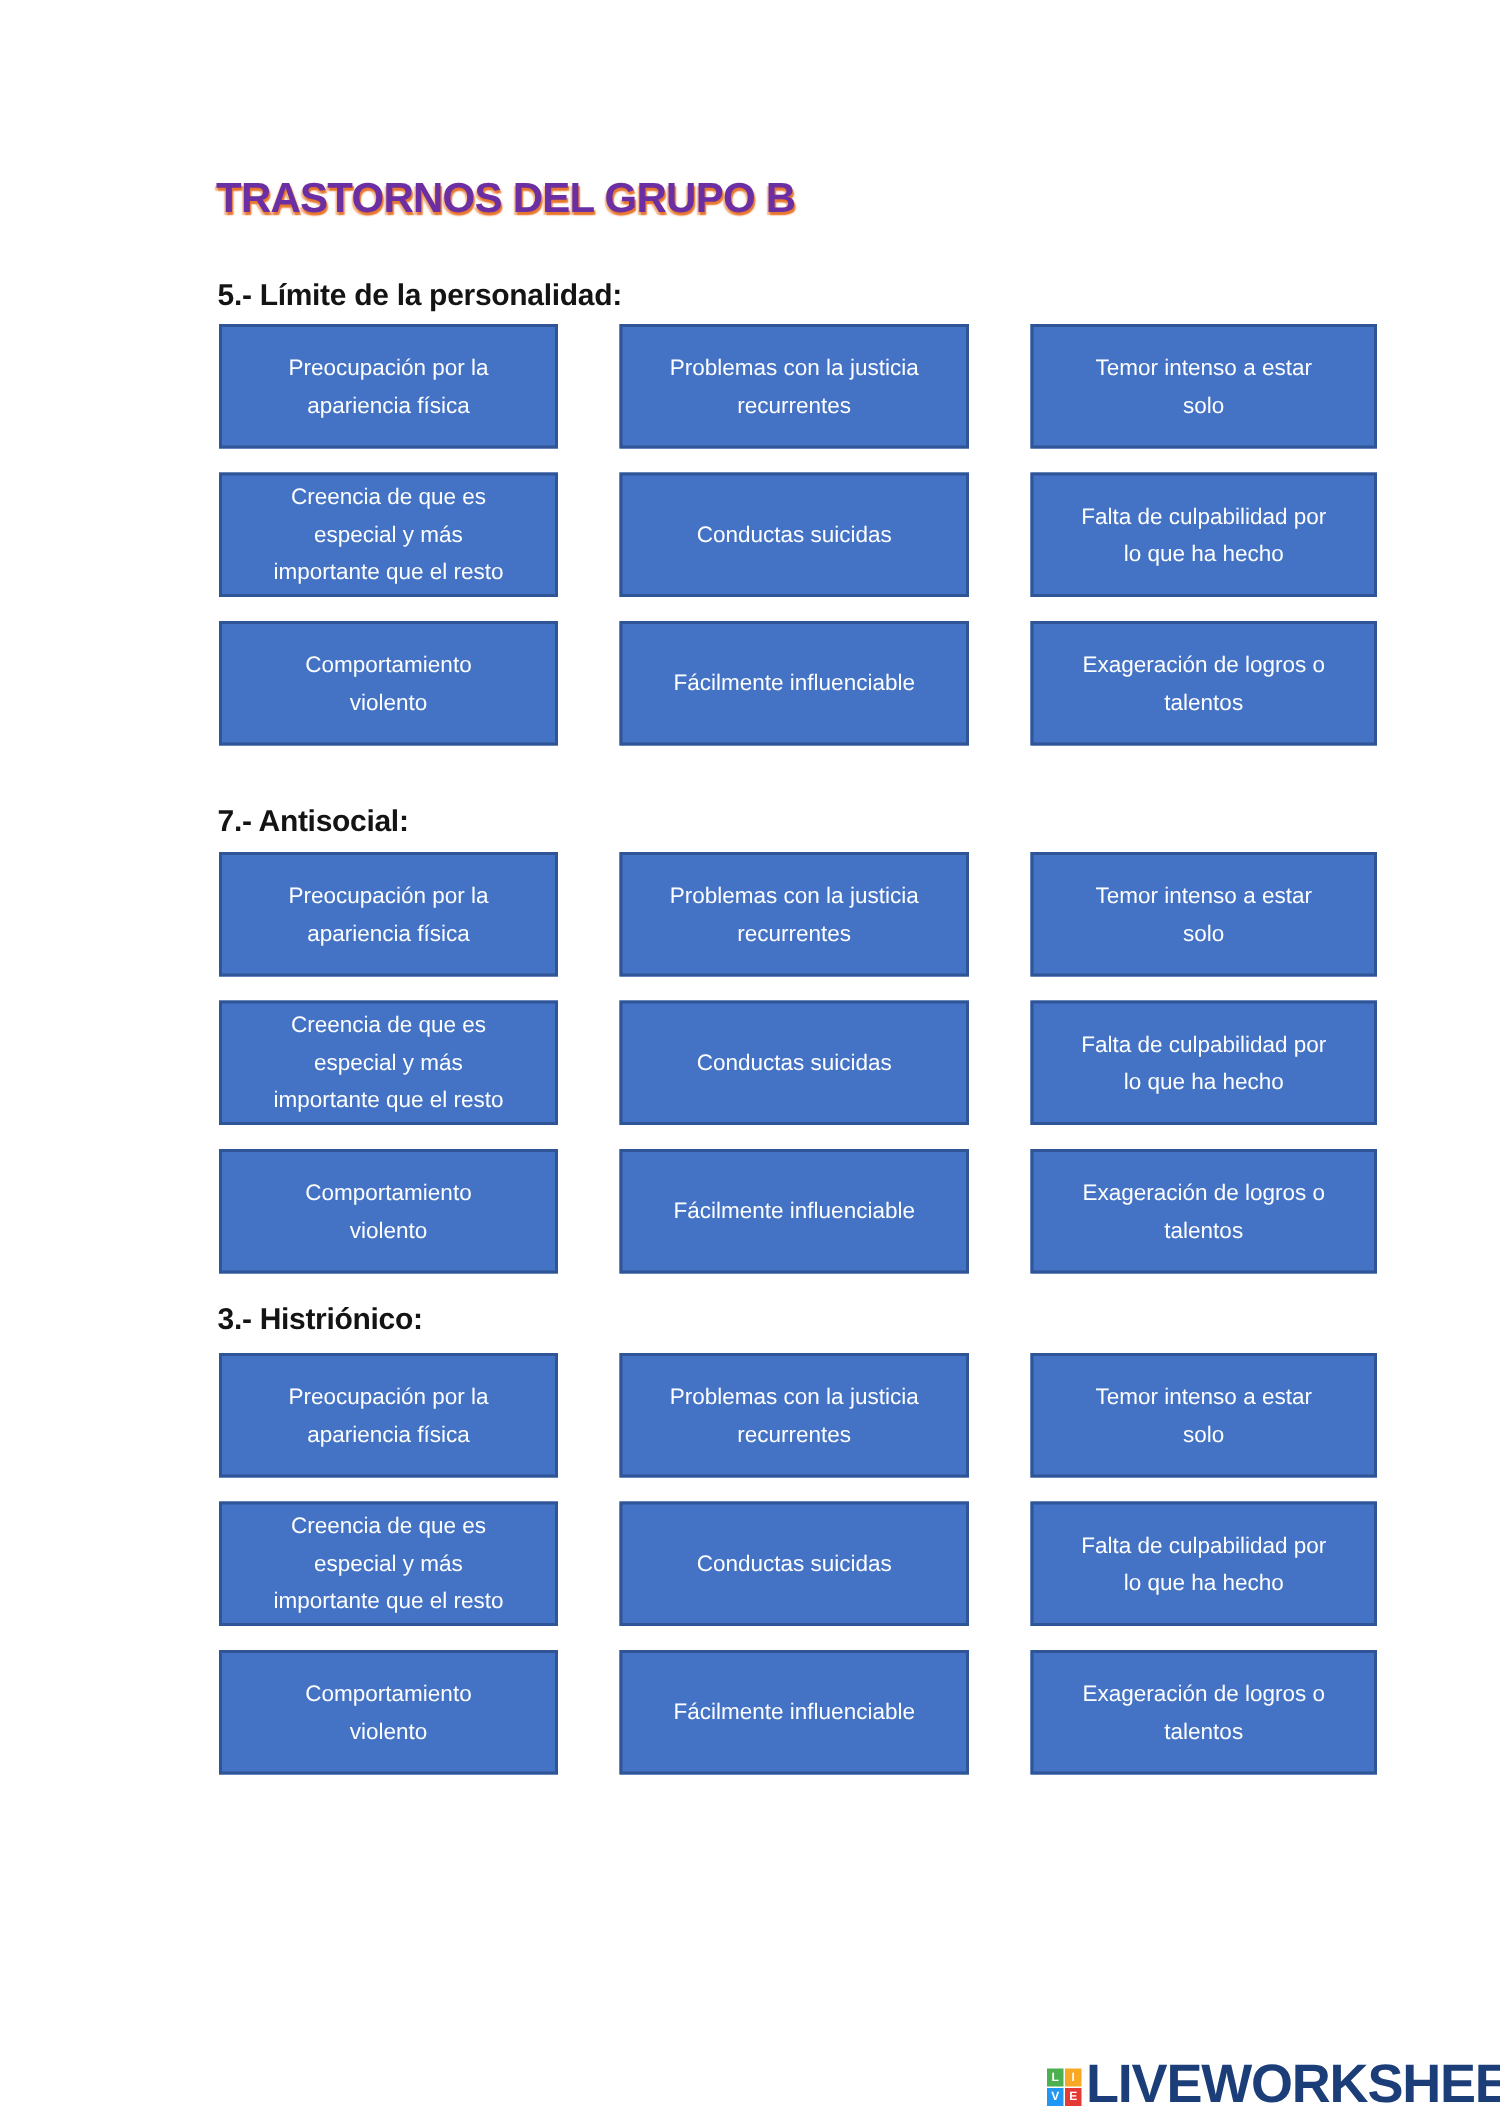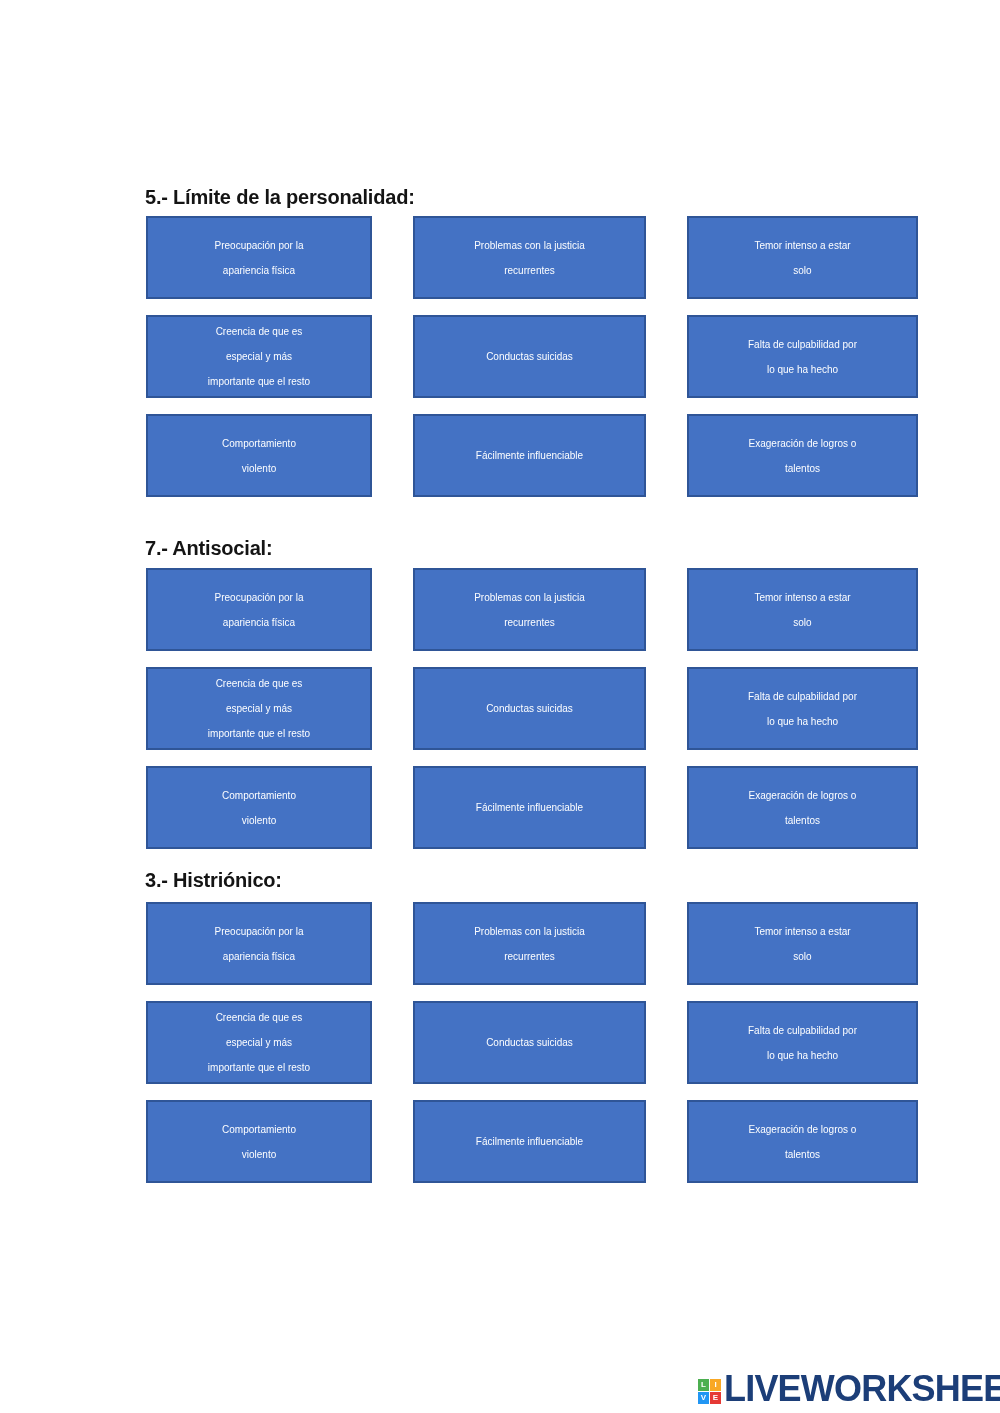--- a/index.html
+++ b/index.html
@@ -35,21 +35,21 @@
   #g1{top:216px}
   #g2{top:568px}
   #g3{top:902px}
   .box{
     height:83px;box-sizing:border-box;
     background:#4472C4;
     border:2px solid #2F5597;
     color:#FDFEFF;
     display:flex;align-items:center;justify-content:center;
     text-align:center;
-    font-size:10px;line-height:25px;
+    font-size:15px;line-height:25px;
     padding:0 8px;
     white-space:pre-line;
     cursor:pointer;
   }
   .logo{
     position:absolute;left:698px;top:1371px;
     display:flex;align-items:center;
   }
   .logo-squares{
     display:grid;
@@ -70,20 +70,21 @@
     margin-left:3px;
     font-size:36px;font-weight:bold;letter-spacing:-0.8px;
     color:#1C3E78;line-height:1;white-space:nowrap;
   }
 </style>
 </head>
 <body>
 
 <div class="page">
 
+  <h1 class="title">TRASTORNOS DEL GRUPO B</h1>
 
   <h2 class="heading" id="h1">5.- Límite de la personalidad:</h2>
   <div class="grid" id="g1">
     <div class="box">Preocupación por la
 apariencia física</div>
     <div class="box">Problemas con la justicia
 recurrentes</div>
     <div class="box">Temor intenso a estar
 solo</div>
     <div class="box">Creencia de que es

